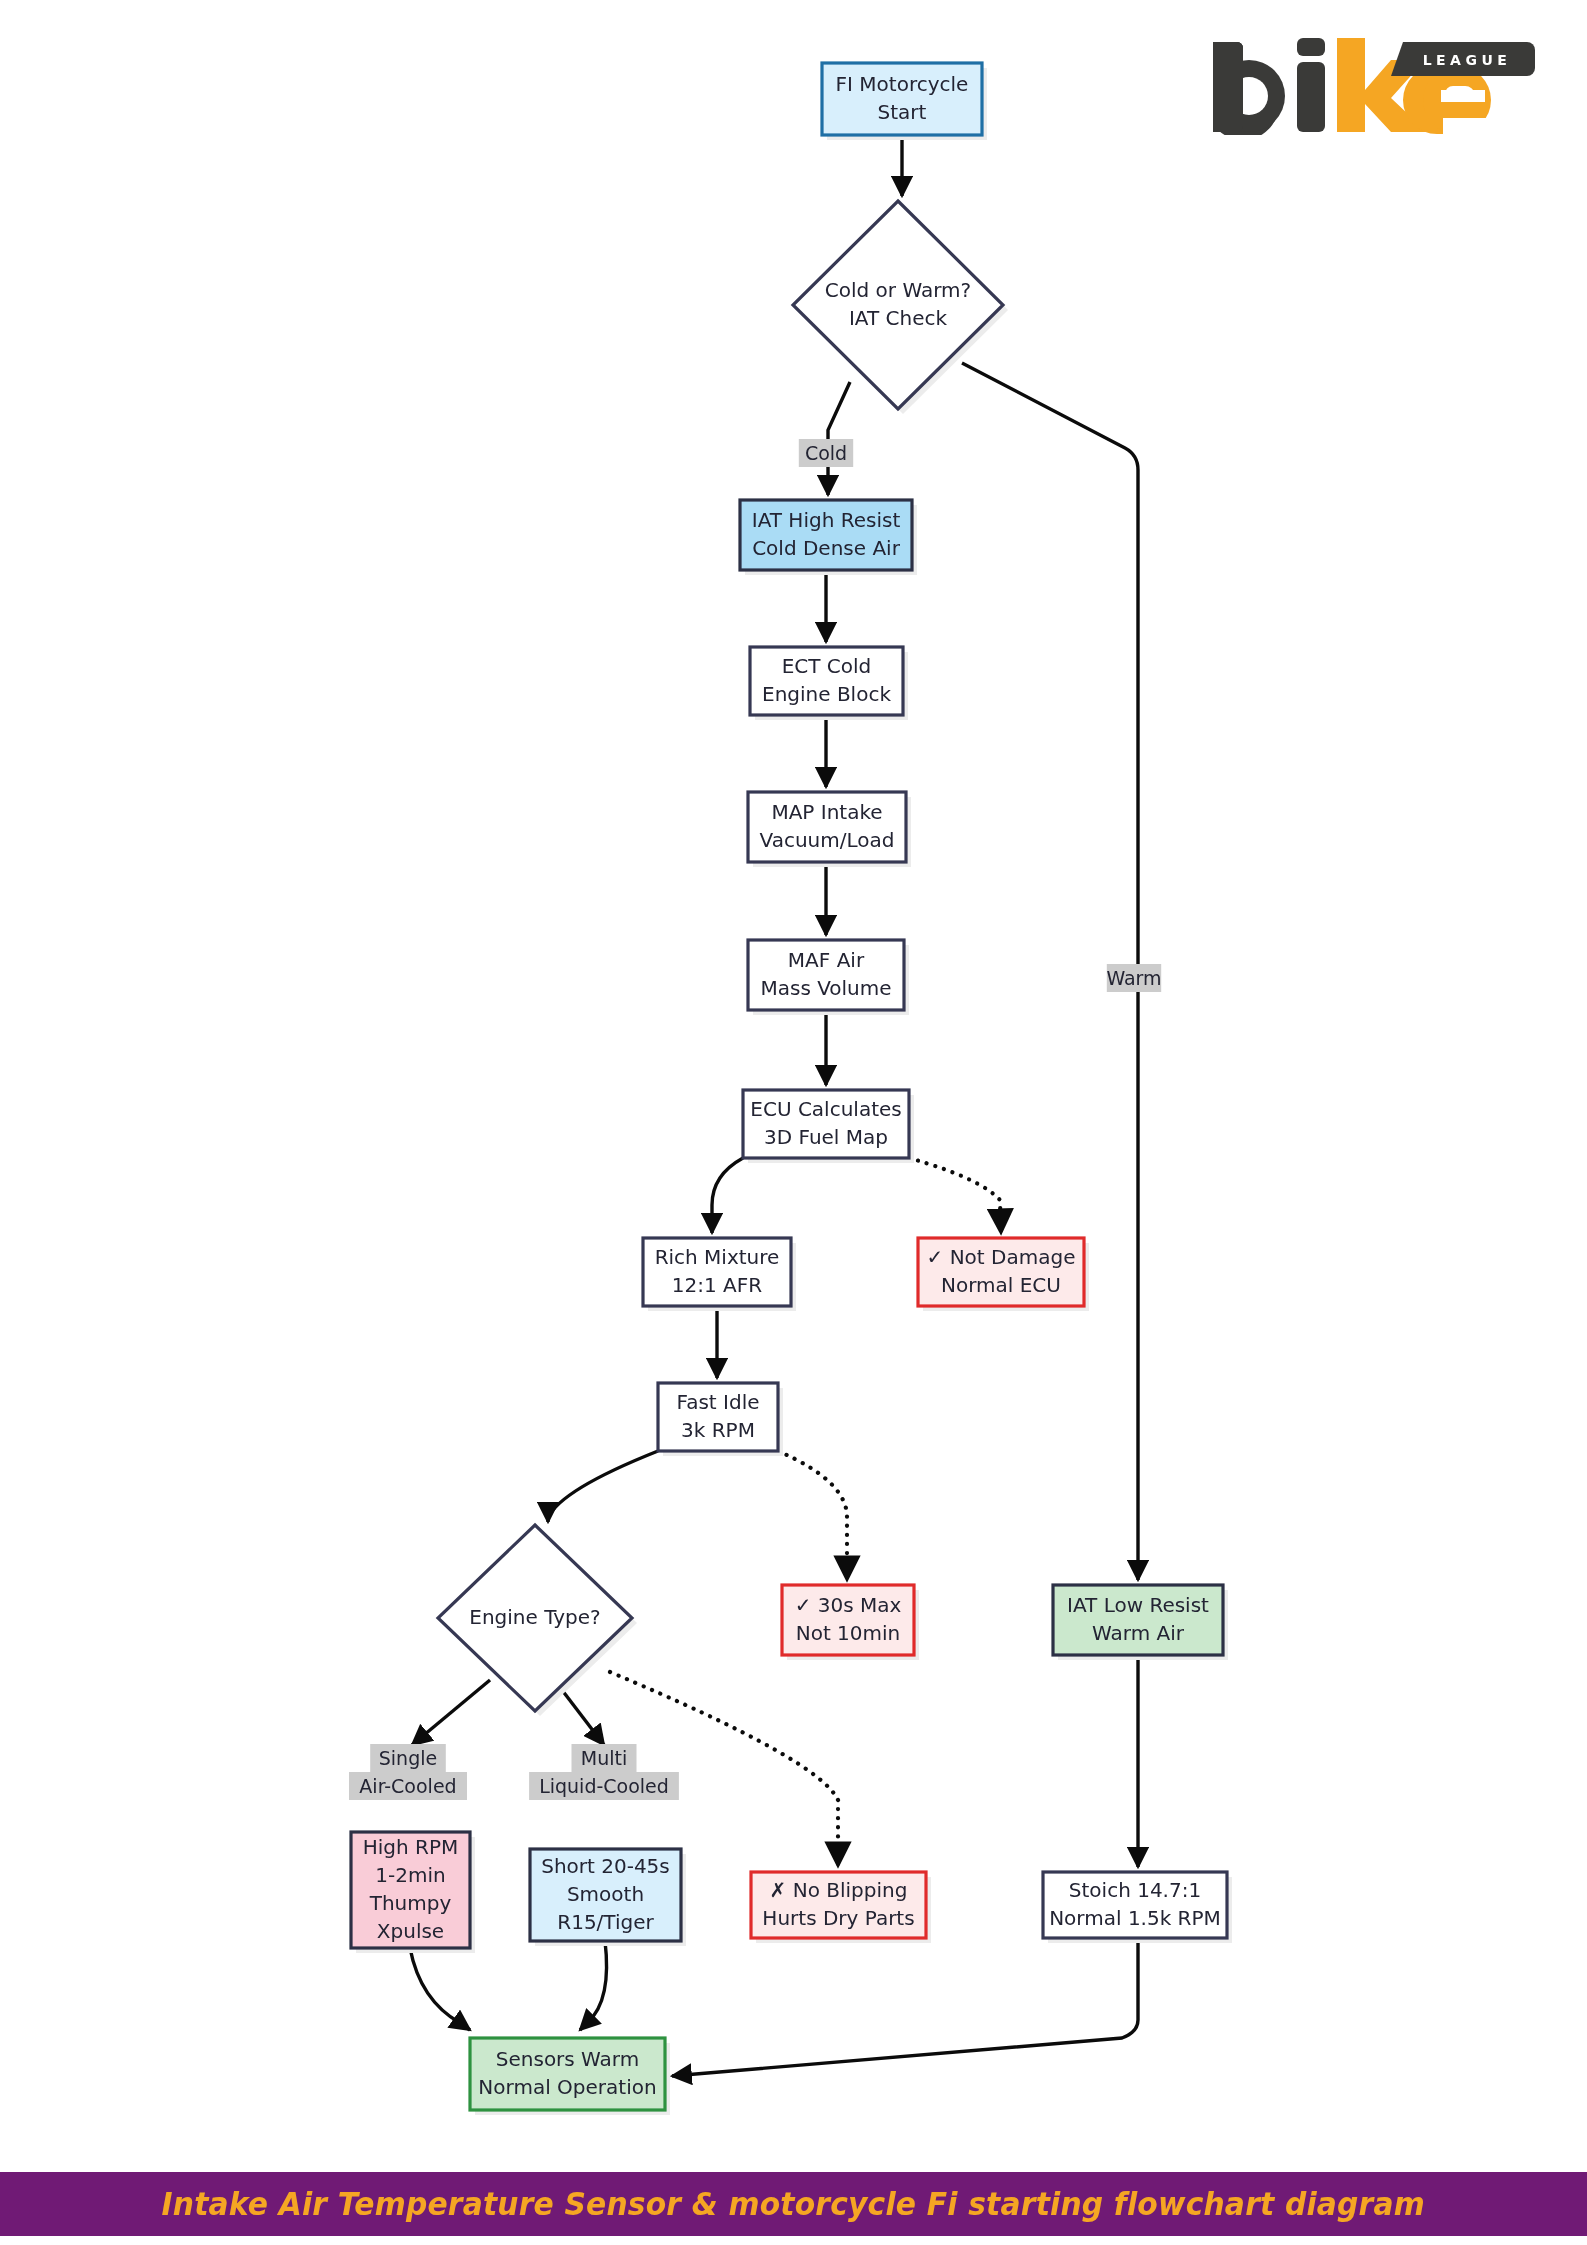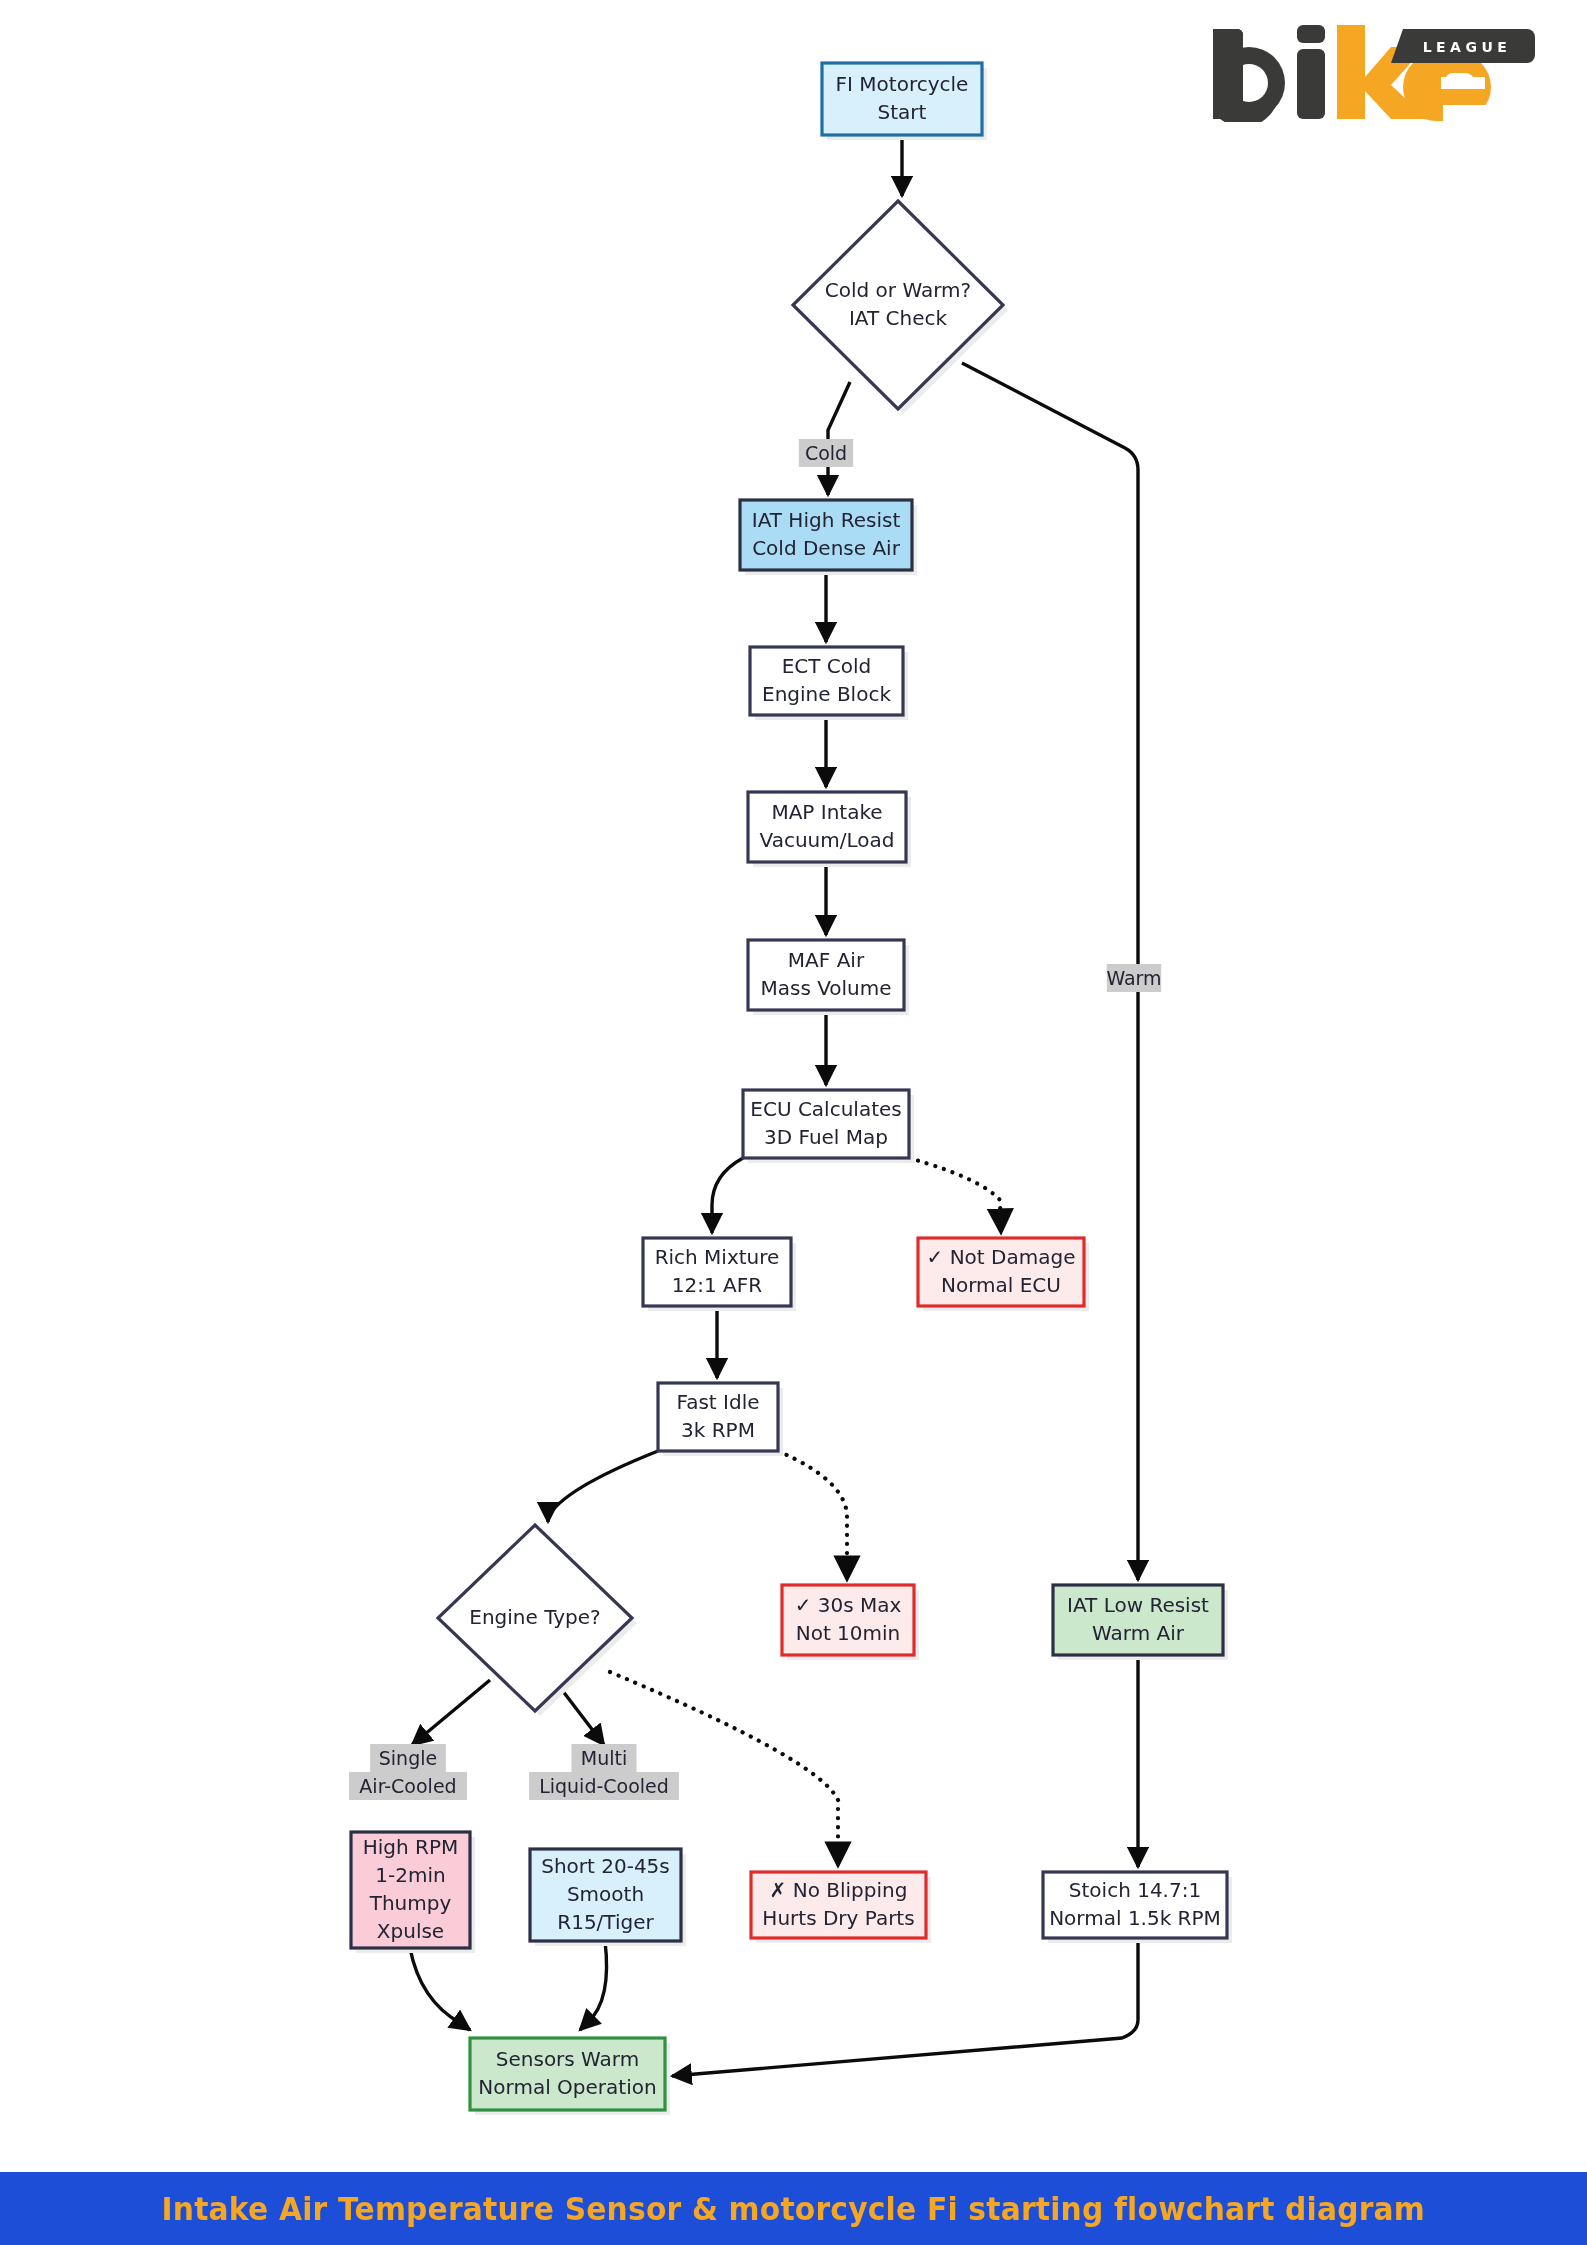--- a/index.html
+++ b/index.html
@@ -6,23 +6,23 @@
   body{width:1587px;height:2245px;position:relative;overflow:hidden;
        font-family:"DejaVu Sans","Liberation Sans",sans-serif;}
   #canvas{position:absolute;inset:0;width:1587px;height:2245px;}
 
   .node-text{font-family:"DejaVu Sans","Liberation Sans",sans-serif;
              font-size:20px;fill:#232433;text-anchor:middle;dominant-baseline:middle;}
   .edge-label{font-family:"DejaVu Sans","Liberation Sans",sans-serif;
               font-size:19px;fill:#232433;text-anchor:middle;dominant-baseline:middle;}
 
   
-  #logo{position:absolute;left:1205px;top:17px;width:330px;height:105px;}
-  #footer{position:absolute;left:0;top:2172px;width:1587px;height:73px;
-          background:#1d4ed8;display:flex;align-items:center;justify-content:center;}
+  #logo{position:absolute;left:1205px;top:30px;width:330px;height:105px;}
+  #footer{position:absolute;left:0;top:2172px;width:1587px;height:64px;
+          background:#701a75;display:flex;align-items:center;justify-content:center;font-style:italic;}
   #footer-text{color:#f5a623;font-family:"DejaVu Sans","Liberation Sans",sans-serif;
                font-weight:bold;font-size:32px;letter-spacing:.2px;white-space:nowrap;
                transform:scaleX(.93);}
 </style>
 </head>
 <body>
 
 <svg id="canvas" viewBox="0 0 1587 2245">
   <defs>
     <marker id="arrow" viewBox="0 0 10 10" refX="9" refY="5" markerWidth="6.5" markerHeight="6.5" orient="auto-start-reverse">

